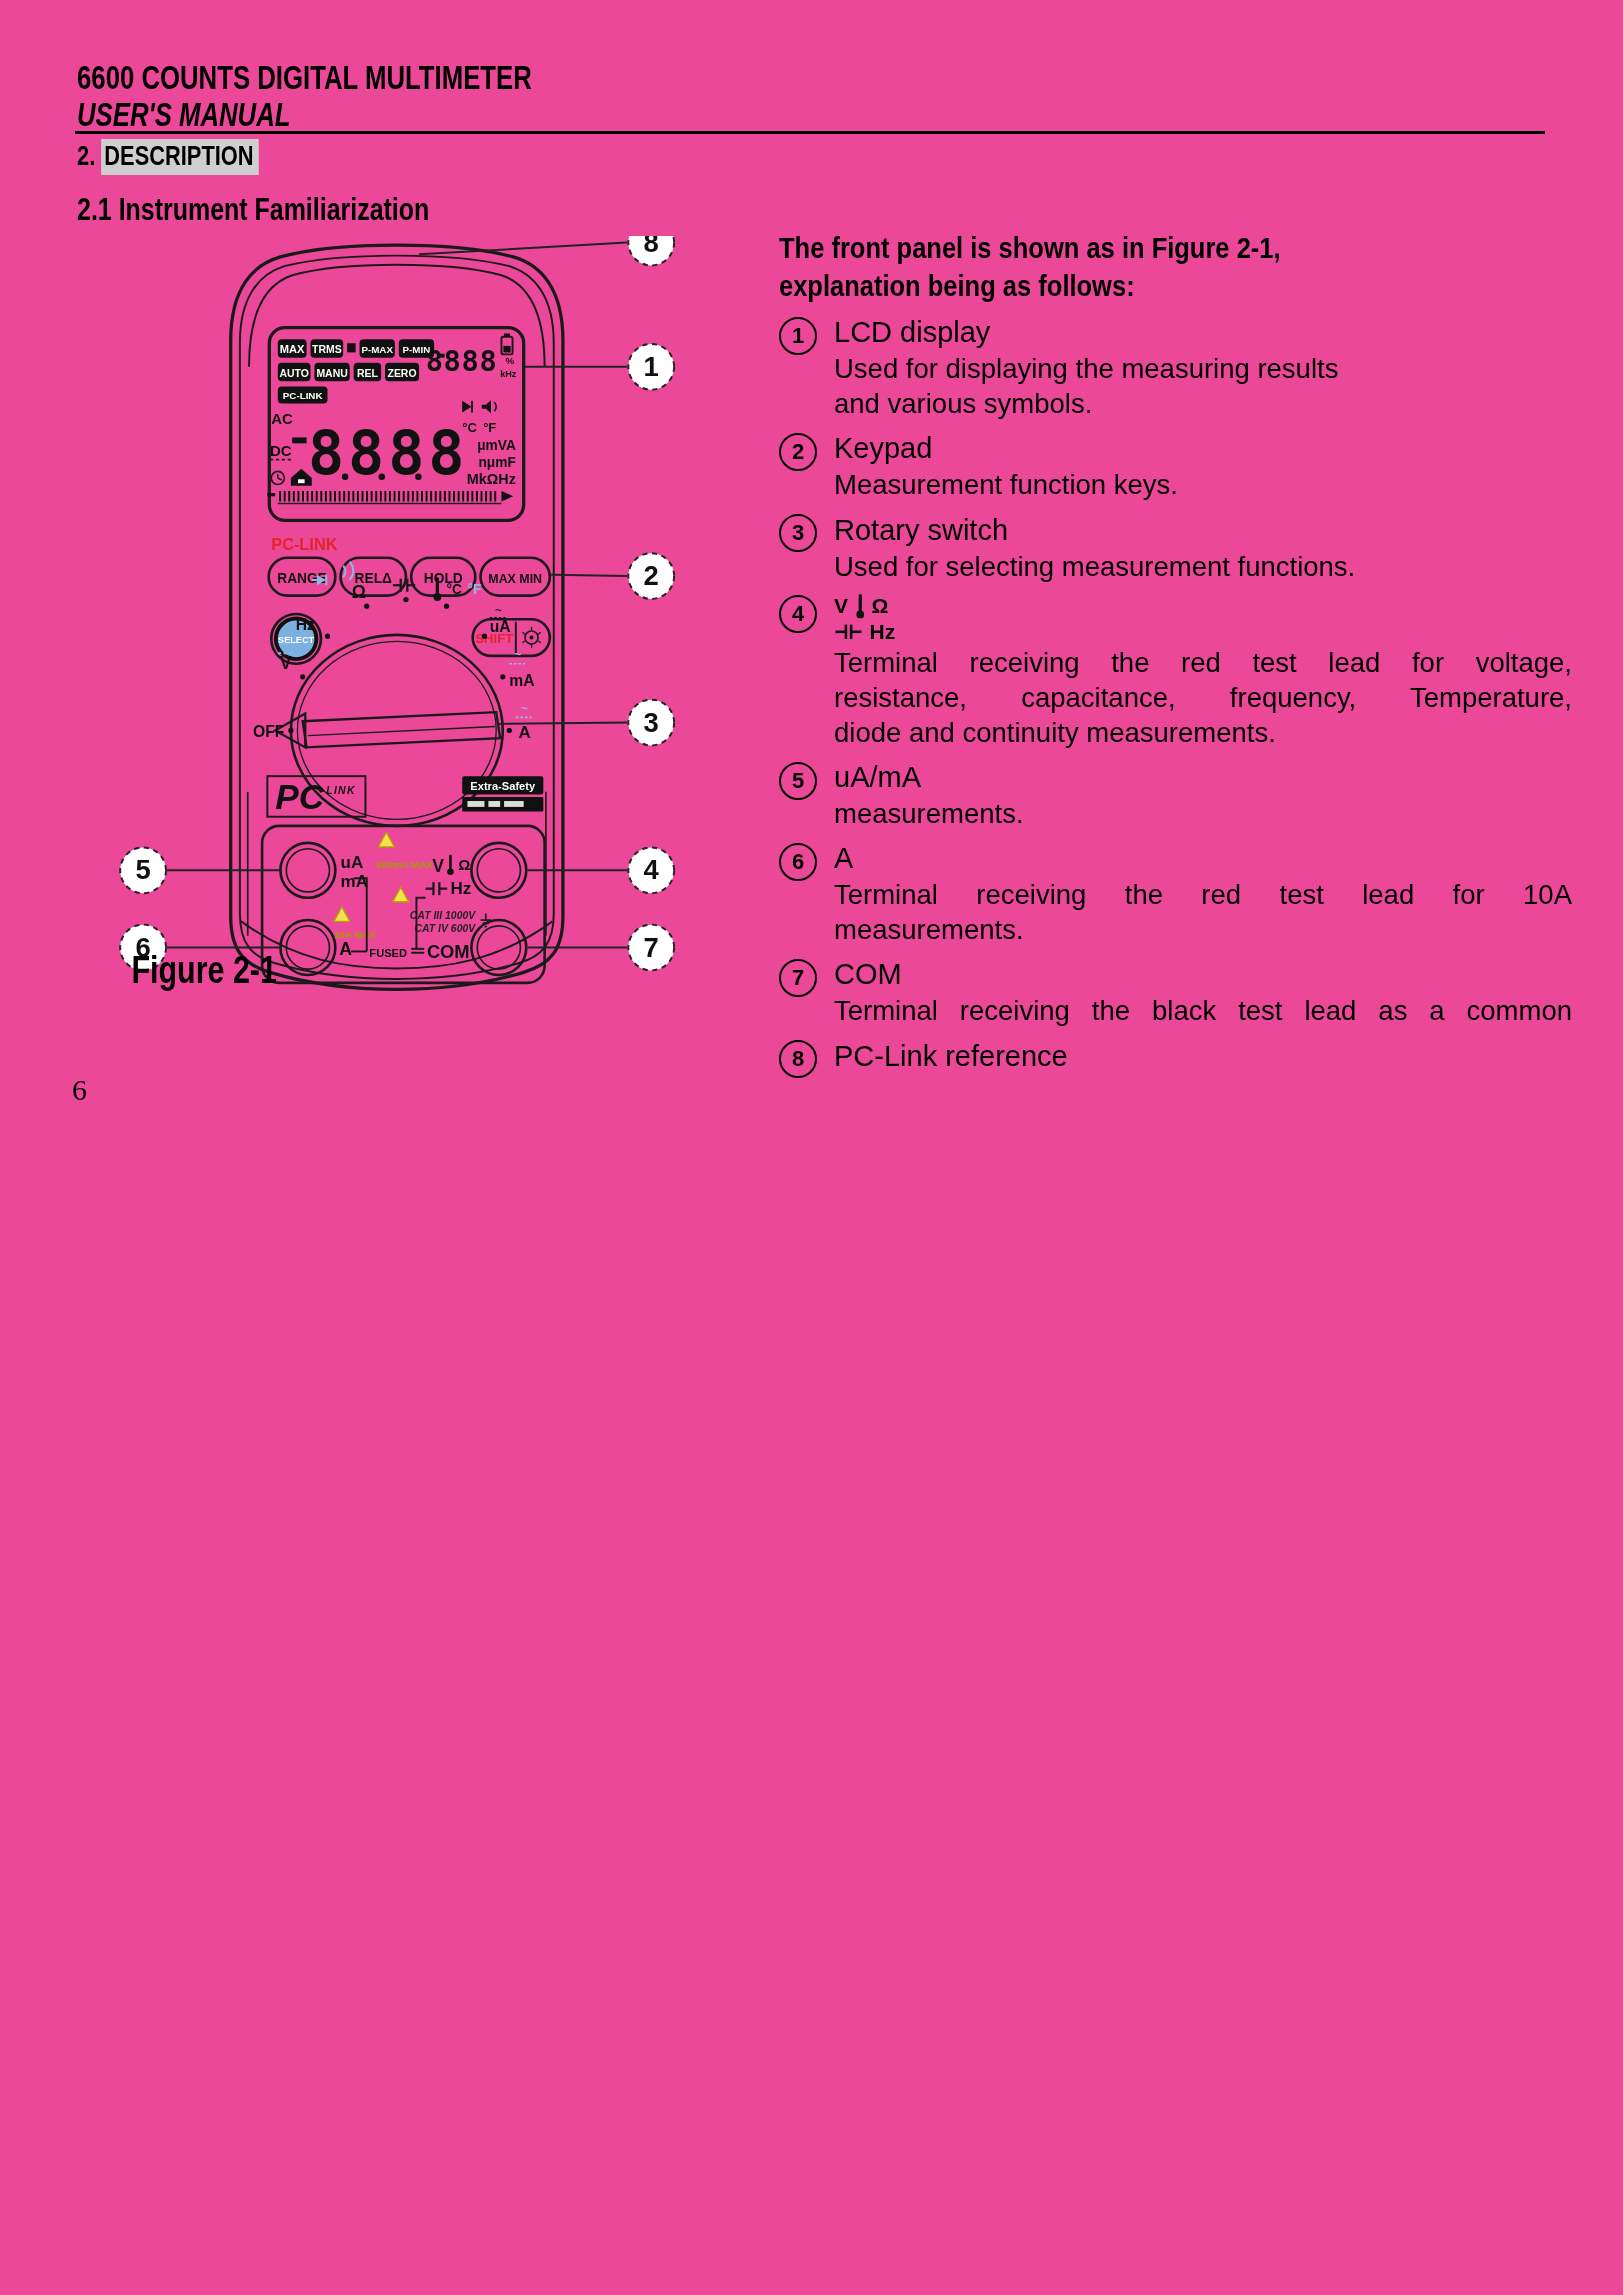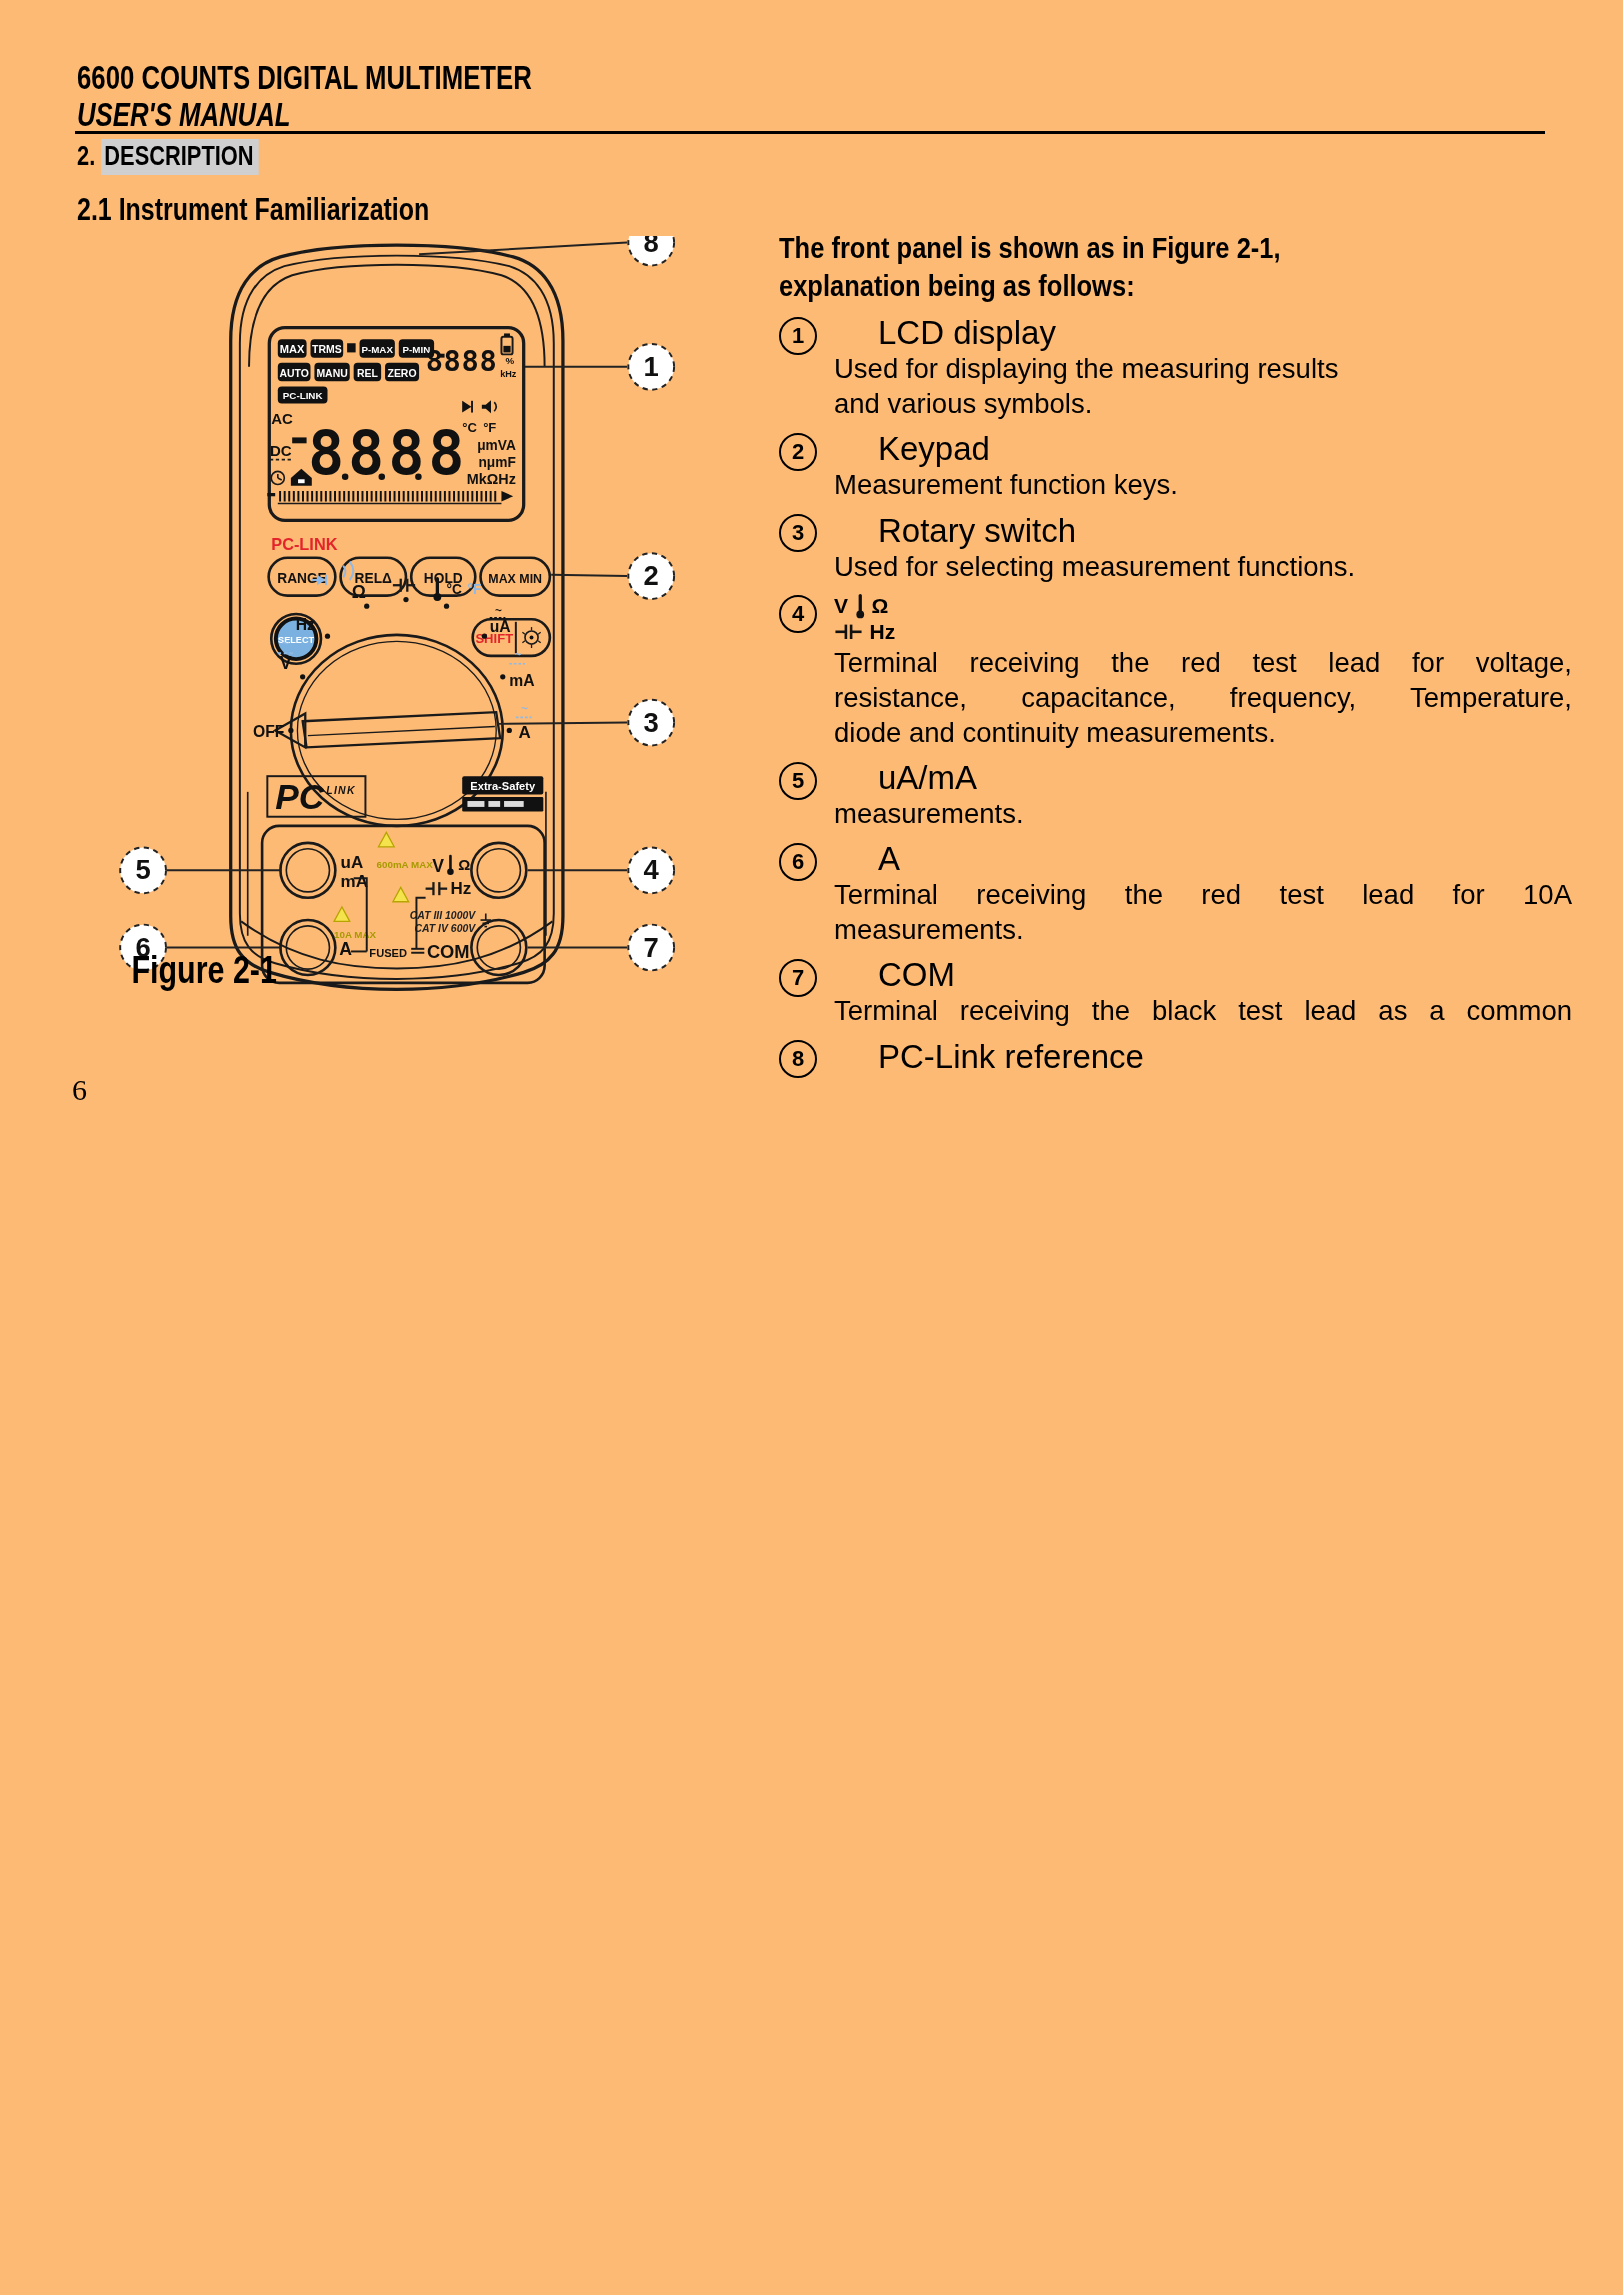--- a/index.html
+++ b/index.html
@@ -1,33 +1,33 @@
 <!DOCTYPE html>
 <html style="font-size:10.5px"><head>
 <meta charset="utf-8">
 <style>
   html,body{margin:0;padding:0;background:#ffffff;}
-  #page{position:relative;width:1623px;height:2295px;background:#fdba74;
+  #page{position:relative;width:1623px;height:2295px;background:#ec4899;
         font-family:"Liberation Sans",sans-serif;color:#000;overflow:hidden;}
   .cond{display:inline-block;transform:scaleX(0.78);transform-origin:0 50%;white-space:nowrap;}
   .cond85{display:inline-block;transform:scaleX(0.85);transform-origin:0 50%;white-space:nowrap;}
   .abs{position:absolute;}
   .h1line{left:77px;font-size:33px;font-weight:bold;line-height:35px;}
   .hrule{left:75px;top:131px;width:1470px;height:3.3px;background:#000;}
   .h2{left:77px;top:140px;font-size:28px;font-weight:bold;}
   .hl{background:#cfcfcf;padding:1.3px 6.5px 3.9px 3.9px;}
   .h3{left:77px;top:191px;font-size:32px;font-weight:bold;}
   #rightcol{left:779px;top:229px;width:793px;}
   .introline{font-weight:bold;font-size:30px;line-height:38px;}
   .item{display:flex;gap:17px;margin-top:9.2px;}
   .badge{flex:0 0 auto;width:34px;height:34px;border:2px solid #000;border-radius:50%;
          display:flex;align-items:center;justify-content:center;
          font-size:22px;font-weight:bold;margin-top:2.6px;}
   .icontent{flex:1;min-width:0;}
-  .ititle{font-size:33px;line-height:37px;margin-left:44px;}
+  .ititle{font-size:29px;line-height:37px;}
   .bline{font-size:27.5px;line-height:35px;}
   .bline.full{text-align:justify;text-align-last:justify;}
   .symrow{display:flex;align-items:center;gap:6.5px;font-weight:bold;font-size:21px;line-height:26px;}
   #caption{left:111px;top:948px;width:595px;font-size:39px;font-weight:bold;}
   #pagenum{left:72px;top:1073px;font-family:"Liberation Serif",serif;font-size:30px;}
   svg text{font-family:"Liberation Sans",sans-serif;}
   .t{fill:#111;}
   .b{font-weight:bold;}
   .wt{fill:#fff;font-weight:bold;}
   .seg{font-family:"DejaVu Sans Mono",monospace;font-weight:bold;fill:#111;}

